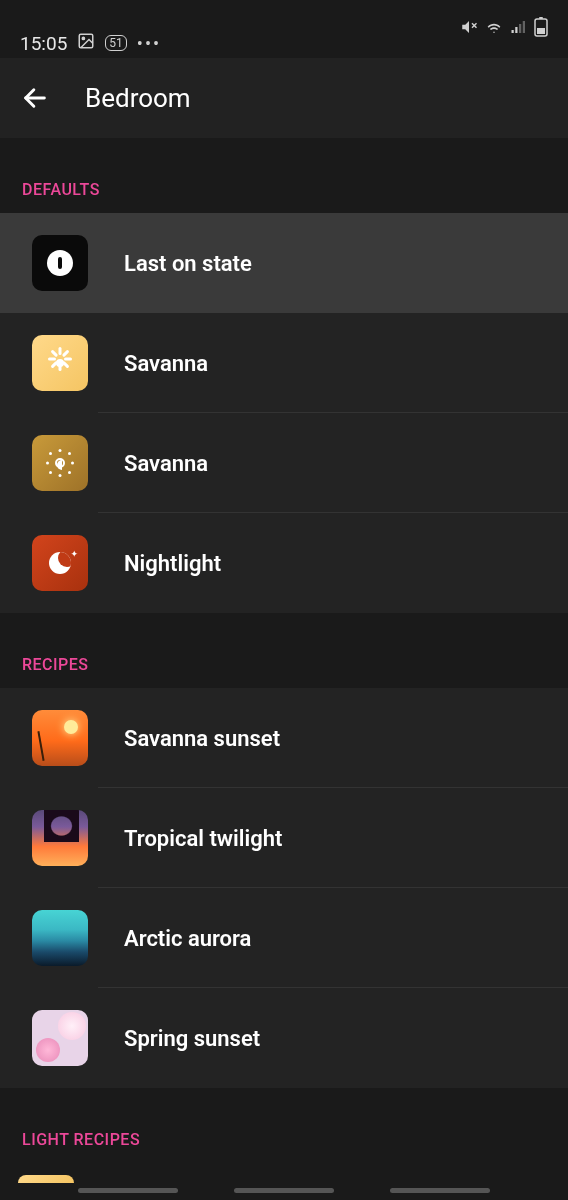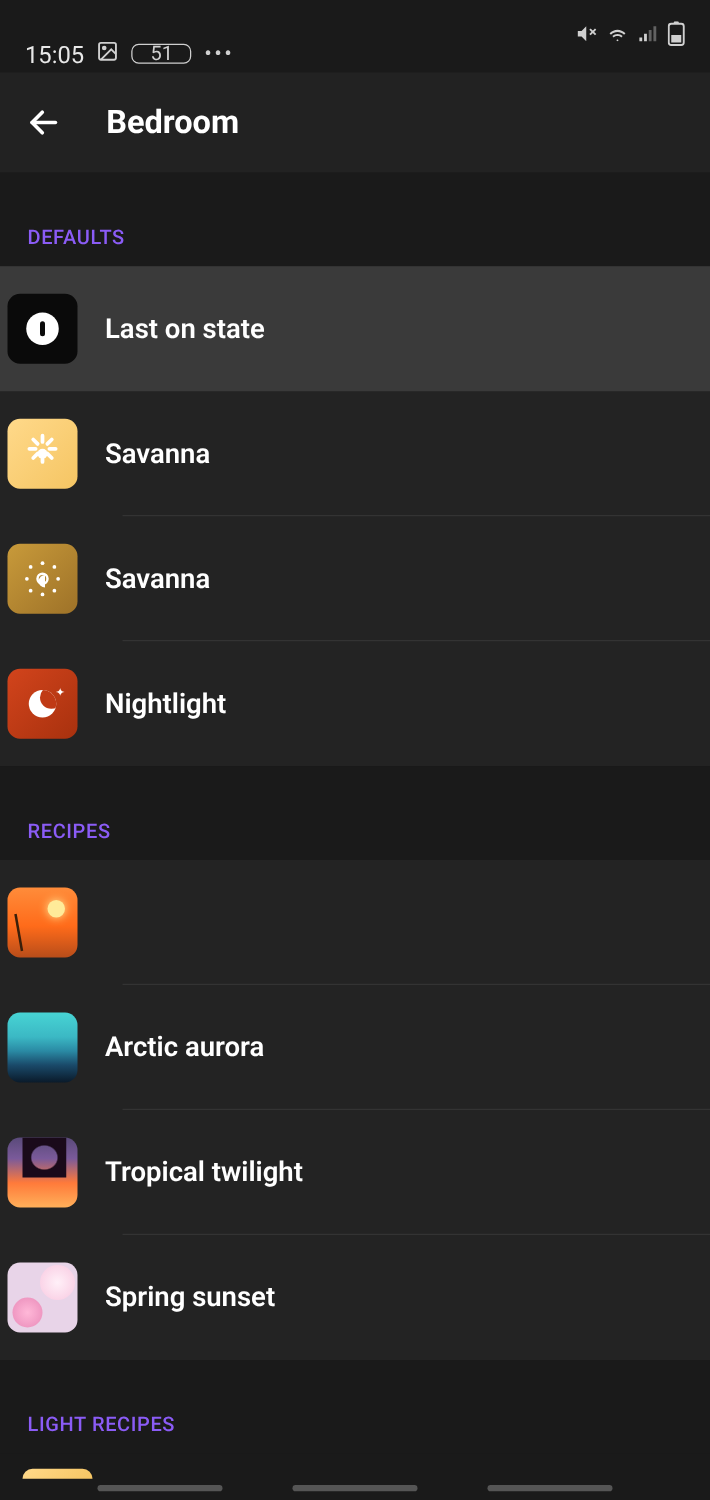--- a/index.html
+++ b/index.html
@@ -55,39 +55,39 @@
     .back-arrow {
       width: 30px;
       height: 30px;
       display: flex;
       align-items: center;
       justify-content: center;
       cursor: pointer;
     }
     .page-title {
       font-size: 26px;
-      font-weight: 700;
+      font-weight: 400;
       color: #fff;
     }
     .section-header {
       padding: 42px 33px 14px 22px;
       font-size: 16px;
       font-weight: 500;
-      color: #8b5cf6;
+      color: #ec4899;
       letter-spacing: 0.5px;
       background: #1a1a1a;
     }
     .list-container {
       background: #232323;
     }
     .list-item {
       display: flex;
       align-items: center;
-      padding: 22px 6px;
-      gap: 22px;
+      padding: 22px 32px;
+      gap: 36px;
       cursor: pointer;
       position: relative;
     }
     .list-item.selected {
       background: #3a3a3a;
     }
     .list-item:not(.selected):not(:last-child)::after {
       content: '';
       position: absolute;
       bottom: 0;
@@ -299,21 +299,21 @@
 <div class="status-bar">
   <div class="status-left">
     <span class="status-time">15:05</span>
     <span class="status-icon">
       <svg width="18" height="18" viewBox="0 0 24 24" fill="none" stroke="currentColor" stroke-width="2">
           <rect x="3" y="3" width="18" height="18" rx="2"></rect>
           <circle cx="8.5" cy="8.5" r="1.5" fill="currentColor"></circle>
           <path d="M21 15l-5-5L5 21"></path>
         </svg>
     </span>
-    <span class="status-icon" style="border:1.5px solid #d0d0d0;border-radius:6px;padding:0 14px;font-size:16px;line-height:14px">51</span>
+    <span class="status-icon" style="border:1.5px solid #d0d0d0;border-radius:6px;padding:0 3px;font-size:12px;line-height:14px">51</span>
     <span class="status-icon" style="letter-spacing:2px">•••</span>
   </div>
   <div class="status-right">
     <span class="status-icon">
       <svg width="18" height="18" viewBox="0 0 24 24" fill="currentColor">
           <path d="M3 9v6h4l5 5V4L7 9H3z"></path>
           <line x1="16" y1="7" x2="22" y2="13" stroke="currentColor" stroke-width="2"></line>
           <line x1="22" y1="7" x2="16" y2="13" stroke="currentColor" stroke-width="2"></line>
         </svg>
     </span>
@@ -401,30 +401,31 @@
     </div>
     <div class="item-label">Nightlight</div>
   </div>
 </div>
 
 <div class="section-header">RECIPES</div>
 
 <div class="list-container">
   <div class="list-item">
     <div class="item-icon scene-savanna"></div>
+    <div class="item-label">Savanna sunset</div>
+  </div>
+
+  <div class="list-item">
+    <div class="item-icon scene-tropical"></div>
+    <div class="item-label">Tropical twilight</div>
   </div>
 
   <div class="list-item">
     <div class="item-icon scene-arctic"></div>
     <div class="item-label">Arctic aurora</div>
-  </div>
-
-  <div class="list-item">
-    <div class="item-icon scene-tropical"></div>
-    <div class="item-label">Tropical twilight</div>
   </div>
 
   <div class="list-item">
     <div class="item-icon scene-spring"></div>
     <div class="item-label">Spring sunset</div>
   </div>
 </div>
 
 <div class="section-header">LIGHT RECIPES</div>
 <div class="recipe-hint"></div>

